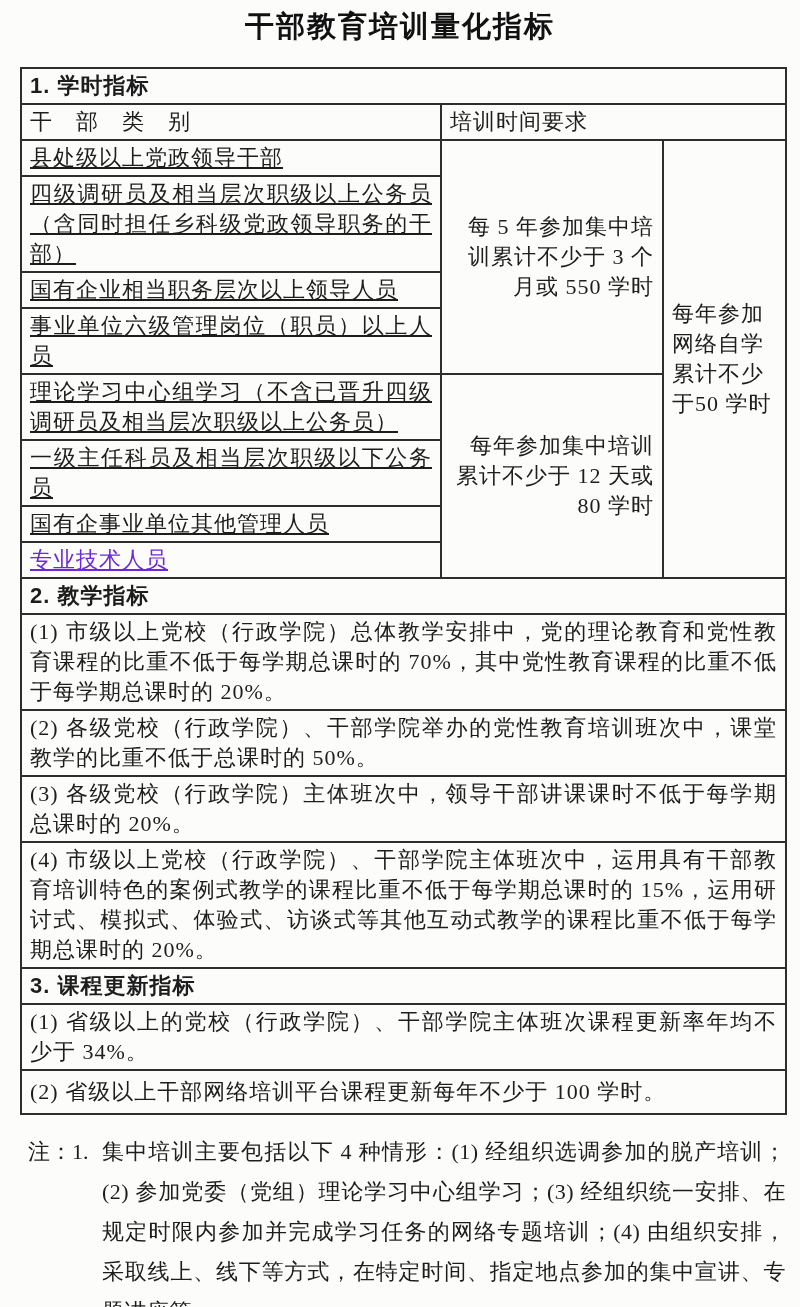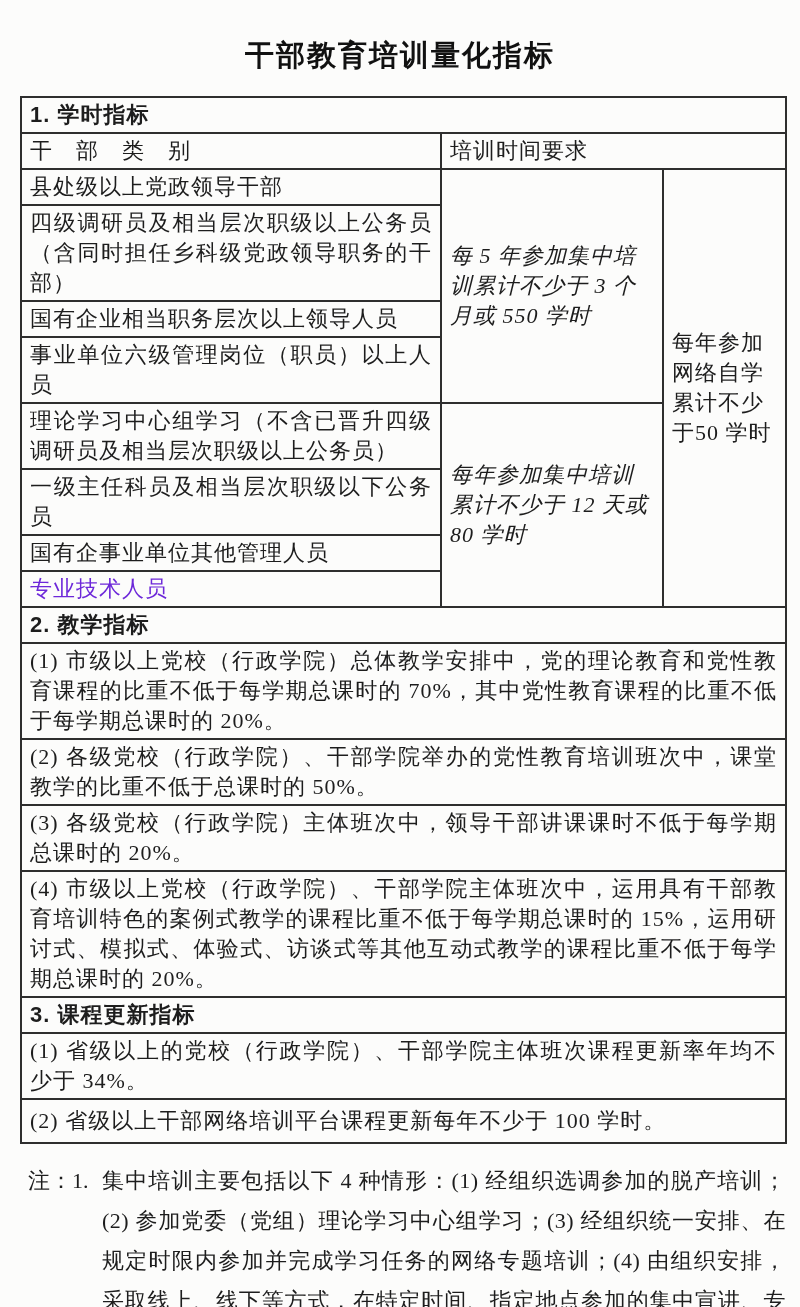--- a/index.html
+++ b/index.html
@@ -9,21 +9,21 @@
     height: 1307px;
     overflow: hidden;
     background: #fcfcfb;
     color: #1d1d1d;
     font-family: "Liberation Serif", "DejaVu Serif", serif;
   }
   .page {
     position: relative;
     width: 800px;
     height: 1307px;
-    padding-top: 36px;
+    padding-top: 7px;
   }
   .doc-title {
     margin: 0 0 20px 0;
     text-align: center;
     font-family: "Liberation Sans", "DejaVu Sans", sans-serif;
     font-size: 29px;
     font-weight: 700;
     letter-spacing: 2px;
     color: #111;
   }
@@ -47,29 +47,28 @@
     font-weight: 700;
     font-size: 22px;
     height: 34px;
     letter-spacing: 1px;
     padding-left: 7px;
   }
   td.col-head {
     height: 34px;
     letter-spacing: 3px;
   }
-  td.cat { height: 35px; text-align: justify; }
+  td.cat { height: 35px; text-align: justify; text-decoration: underline; }
   td.cat.two-line { height: 66px; border-radius: 18px; }
   td.cat.faded { color: #6d28d9; }
   td.req {
-    text-align: left;
+    text-align: right;
     line-height: 31px;
     padding: 4px 6px;
     letter-spacing: 0.5px;
-    font-style: italic;
   }
   td.req-online {
     line-height: 36px;
     padding: 4px 6px 4px 9px;
     letter-spacing: 0.5px;
     border-radius: 19px;
   }
   td.para {
     text-align: justify;
     line-height: 30px;

